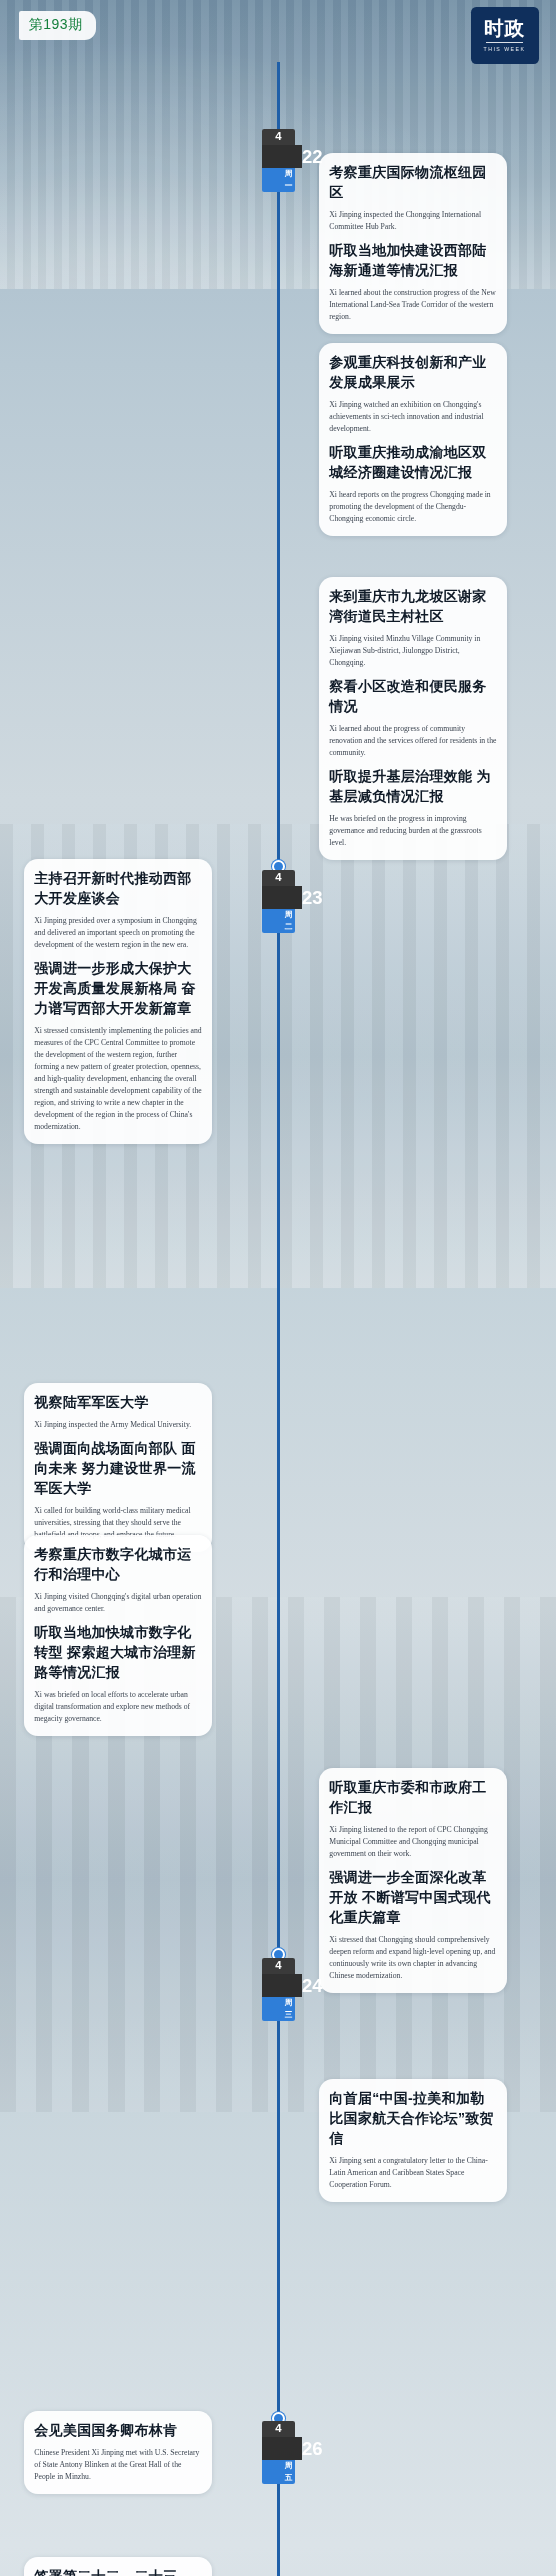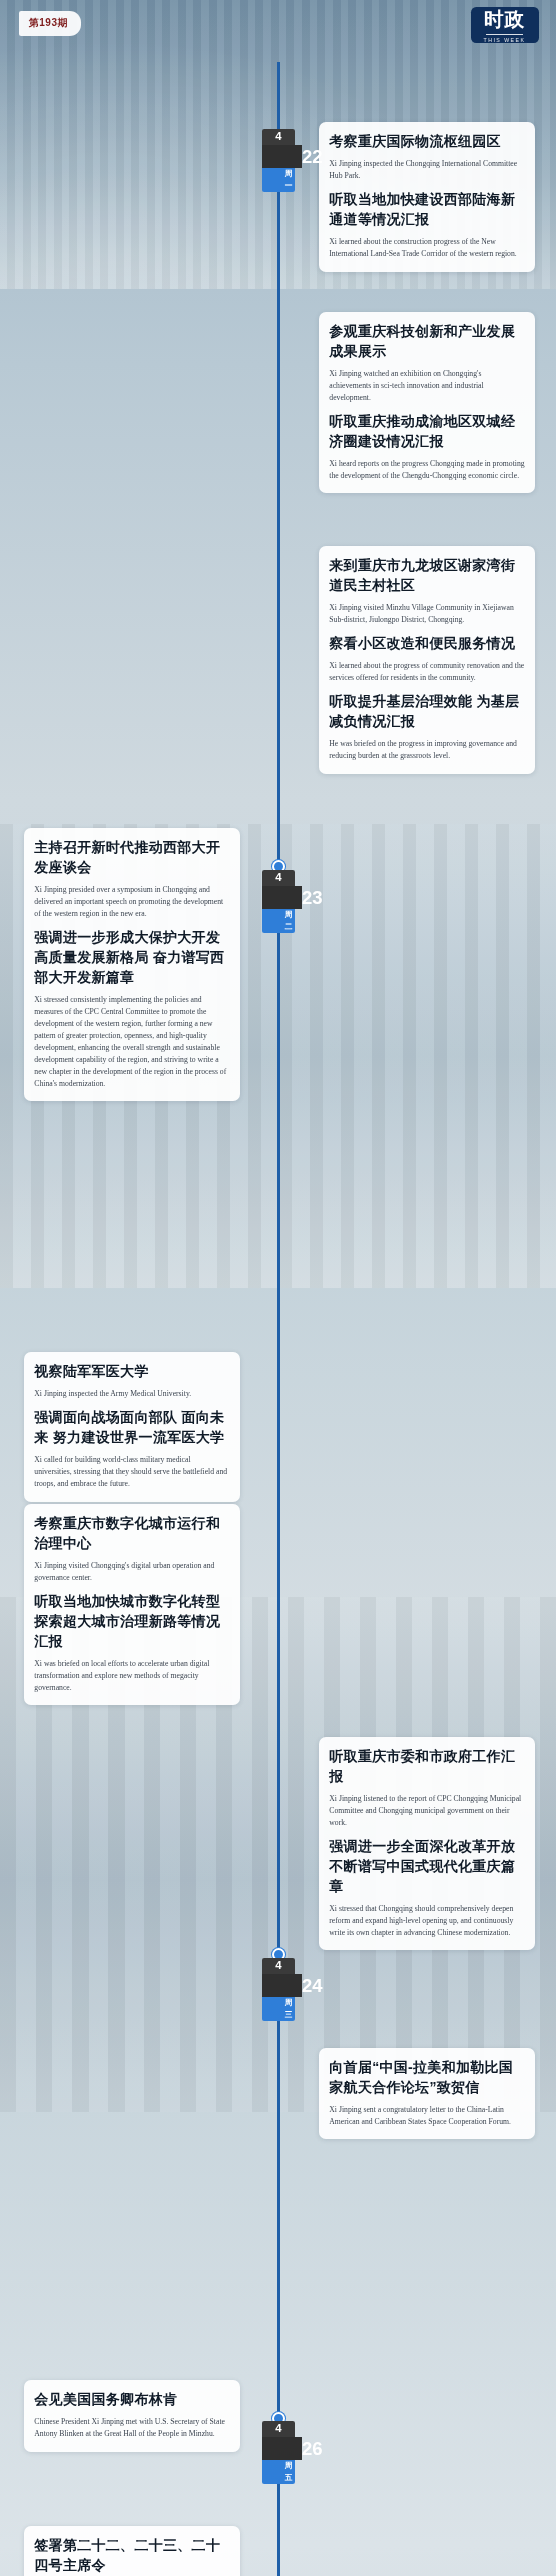--- a/index.html
+++ b/index.html
@@ -41,35 +41,35 @@
     background: repeating-linear-gradient(90deg, rgba(0,0,0,.05) 0 16.5px, rgba(255,255,255,.06) 16.5px 36px);
   }
 
   
   .issue-badge {
     position: absolute;
     left: 18.5px; top: 11.3px;
     padding: 5.2px 13.4px 5.2px 10.3px;
     background: rgba(255,255,255,.92);
     border-radius: 2.1px 11.3px 11.3px 2.1px;
-    font-size: 10px;
+    font-size: 14px;
     letter-spacing: 0.5px;
-    color: #7f1d1d;
-    font-weight: 700;
+    color: #15803d;
+    font-weight: 400;
   }
 
   
   .logo {
     position: absolute;
     right: 17.5px; top: 7.2px;
-    width: 68px; height: 36px;
+    width: 68px; height: 57px;
     background: #0f2f5c;
     border-radius: 5.2px;
     display: flex; flex-direction: column;
-    align-items: center; justify-content: flex-end;
+    align-items: center; justify-content: center;
     color: #fff;
   }
   .logo .cn { font-size: 19.6px; font-weight: 700; letter-spacing: 1px; line-height: 1; }
   .logo .line { width: 37px; height: 1px; background: #fff; margin: 3.6px 0 2.6px; opacity:.85;}
   .logo .en { font-size: 5.2px; letter-spacing: 1.5px; opacity: .9; }
 
   
   .timeline {
     position: absolute;
     left: 277px; top: 62px;
@@ -108,25 +108,26 @@
     background: #2f7ed8;
     font-size: 7.7px;
     line-height: 12.4px;
     border-radius: 0 0 2.1px 2.1px;
     padding-left: 20px;
   }
 
   
   .card {
     position: absolute;
-    width: 216px;
+    width: 188px;
     background: rgba(255,255,255,.93);
-    border-radius: 7px;
+    border-radius: 14px;
     padding: 10.3px 10.3px 11.3px;
     box-shadow: 0 1px 5.2px rgba(30,50,70,.14);
+    margin-top: 31px;
   }
   .card.left { left: 24px; }
   .card.right { left: 319px; }
   .card h3 {
     margin: 0 0 6.2px;
     font-size: 14px;
     line-height: 1.42;
     font-weight: 700;
     color: #101b28;
     letter-spacing: 0.3px;

